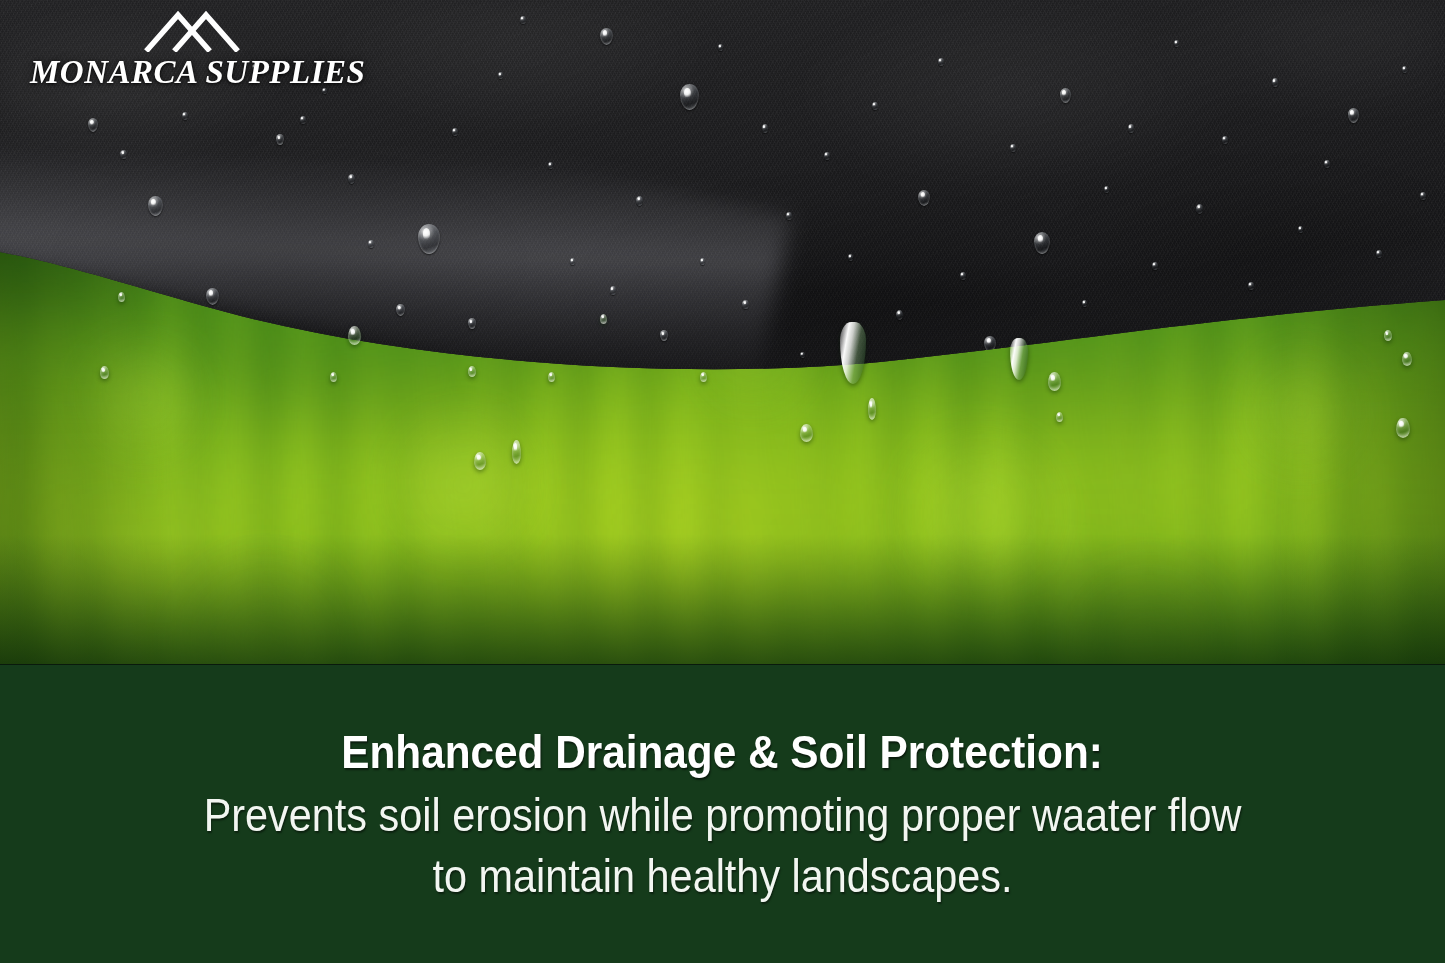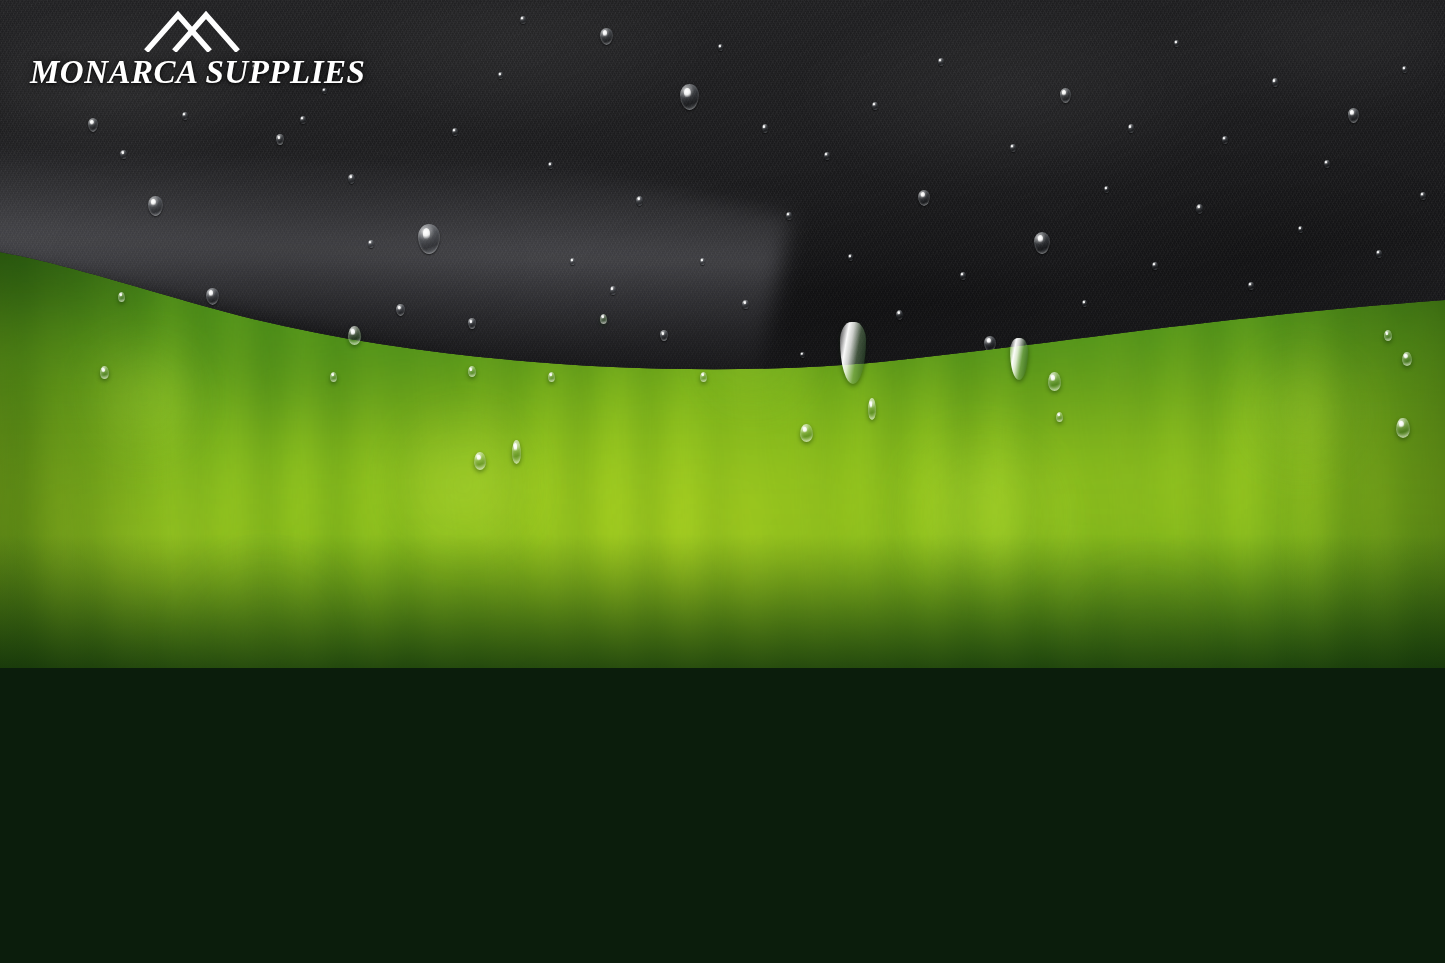--- a/index.html
+++ b/index.html
@@ -363,14 +363,21 @@
     </div>
 
   <div class="logo">
     <svg class="logo-mark" width="96" height="44" viewBox="0 0 96 44" aria-hidden="true">
       <path d="M4 41 L34 7 L64 41" fill="none" stroke="#ffffff" stroke-width="5.5" stroke-linecap="square" stroke-linejoin="miter"></path>
       <path d="M32 41 L62 7 L92 41" fill="none" stroke="#ffffff" stroke-width="5.5" stroke-linecap="square" stroke-linejoin="miter"></path>
     </svg>
     <span class="logo-word">MONARCA SUPPLIES</span>
   </div>
 
+  <div class="caption-panel">
+    <div class="caption-headline">Enhanced Drainage &amp; Soil Protection:</div>
+    <div class="caption-body">
+      <span class="ln">Prevents soil erosion while promoting proper waater flow</span>
+      <span class="ln">to maintain healthy landscapes.</span>
+    </div>
+  </div>
 
 </div>
 
 </body></html>

